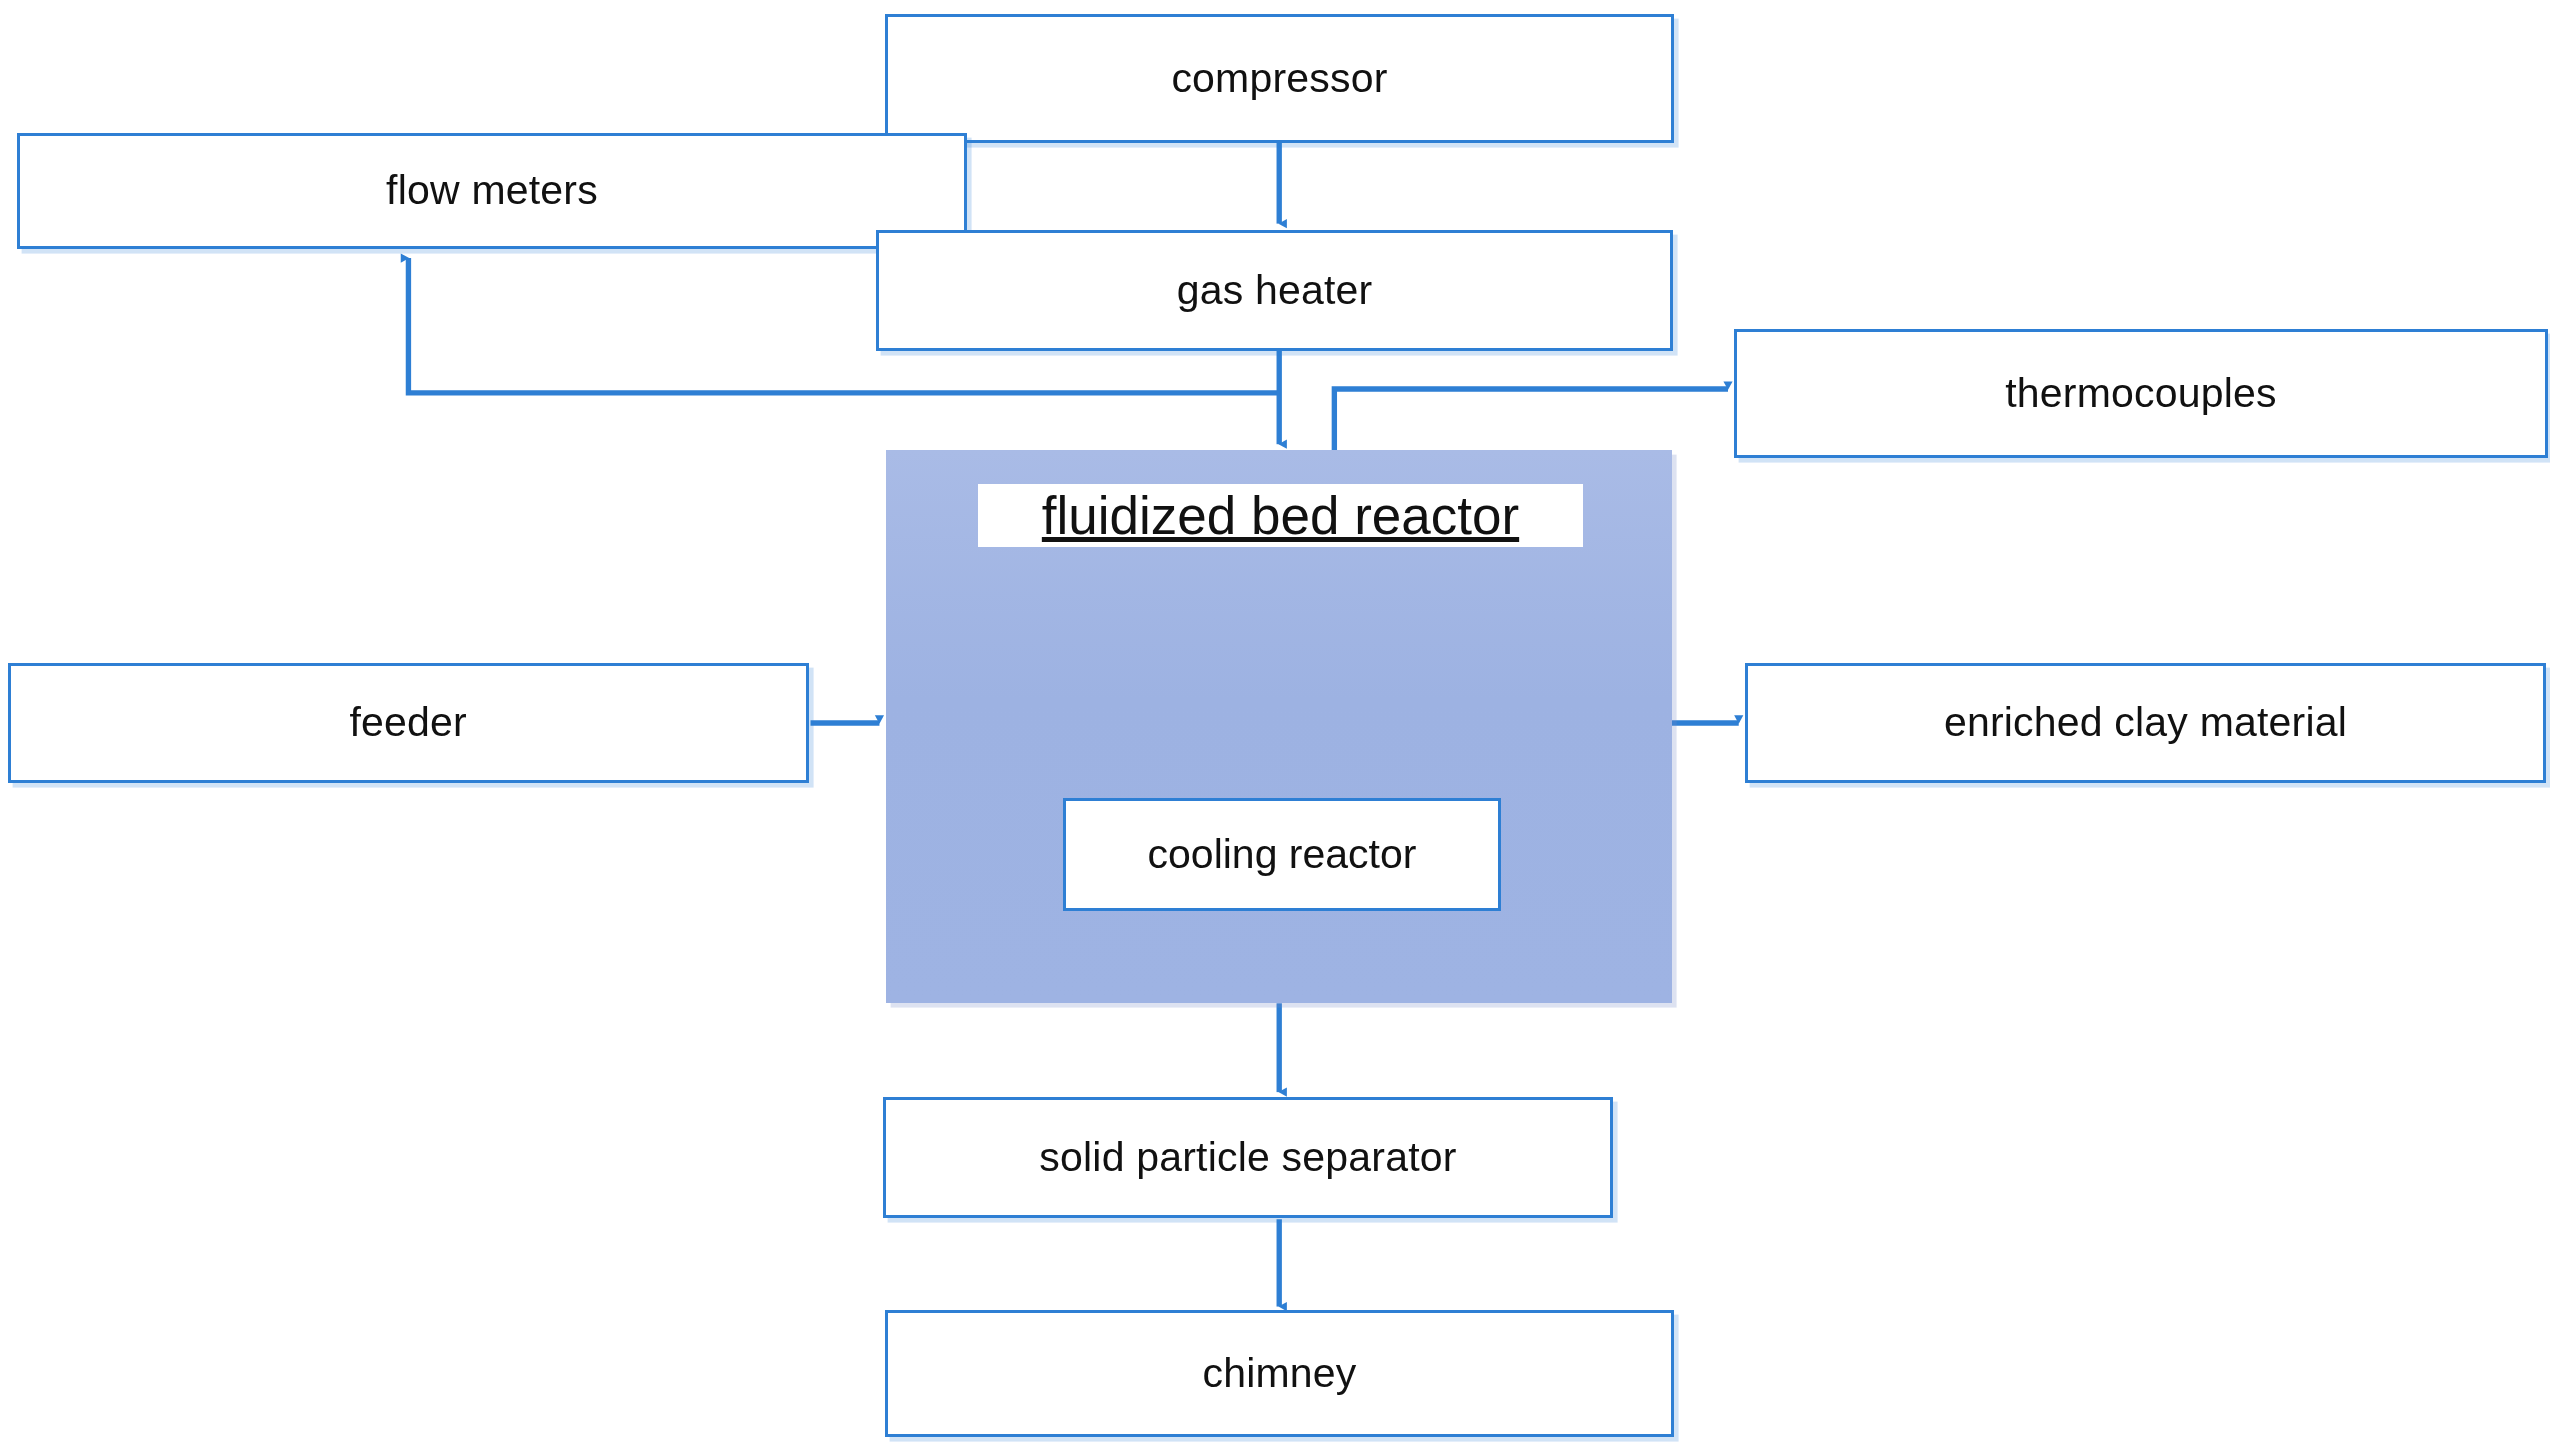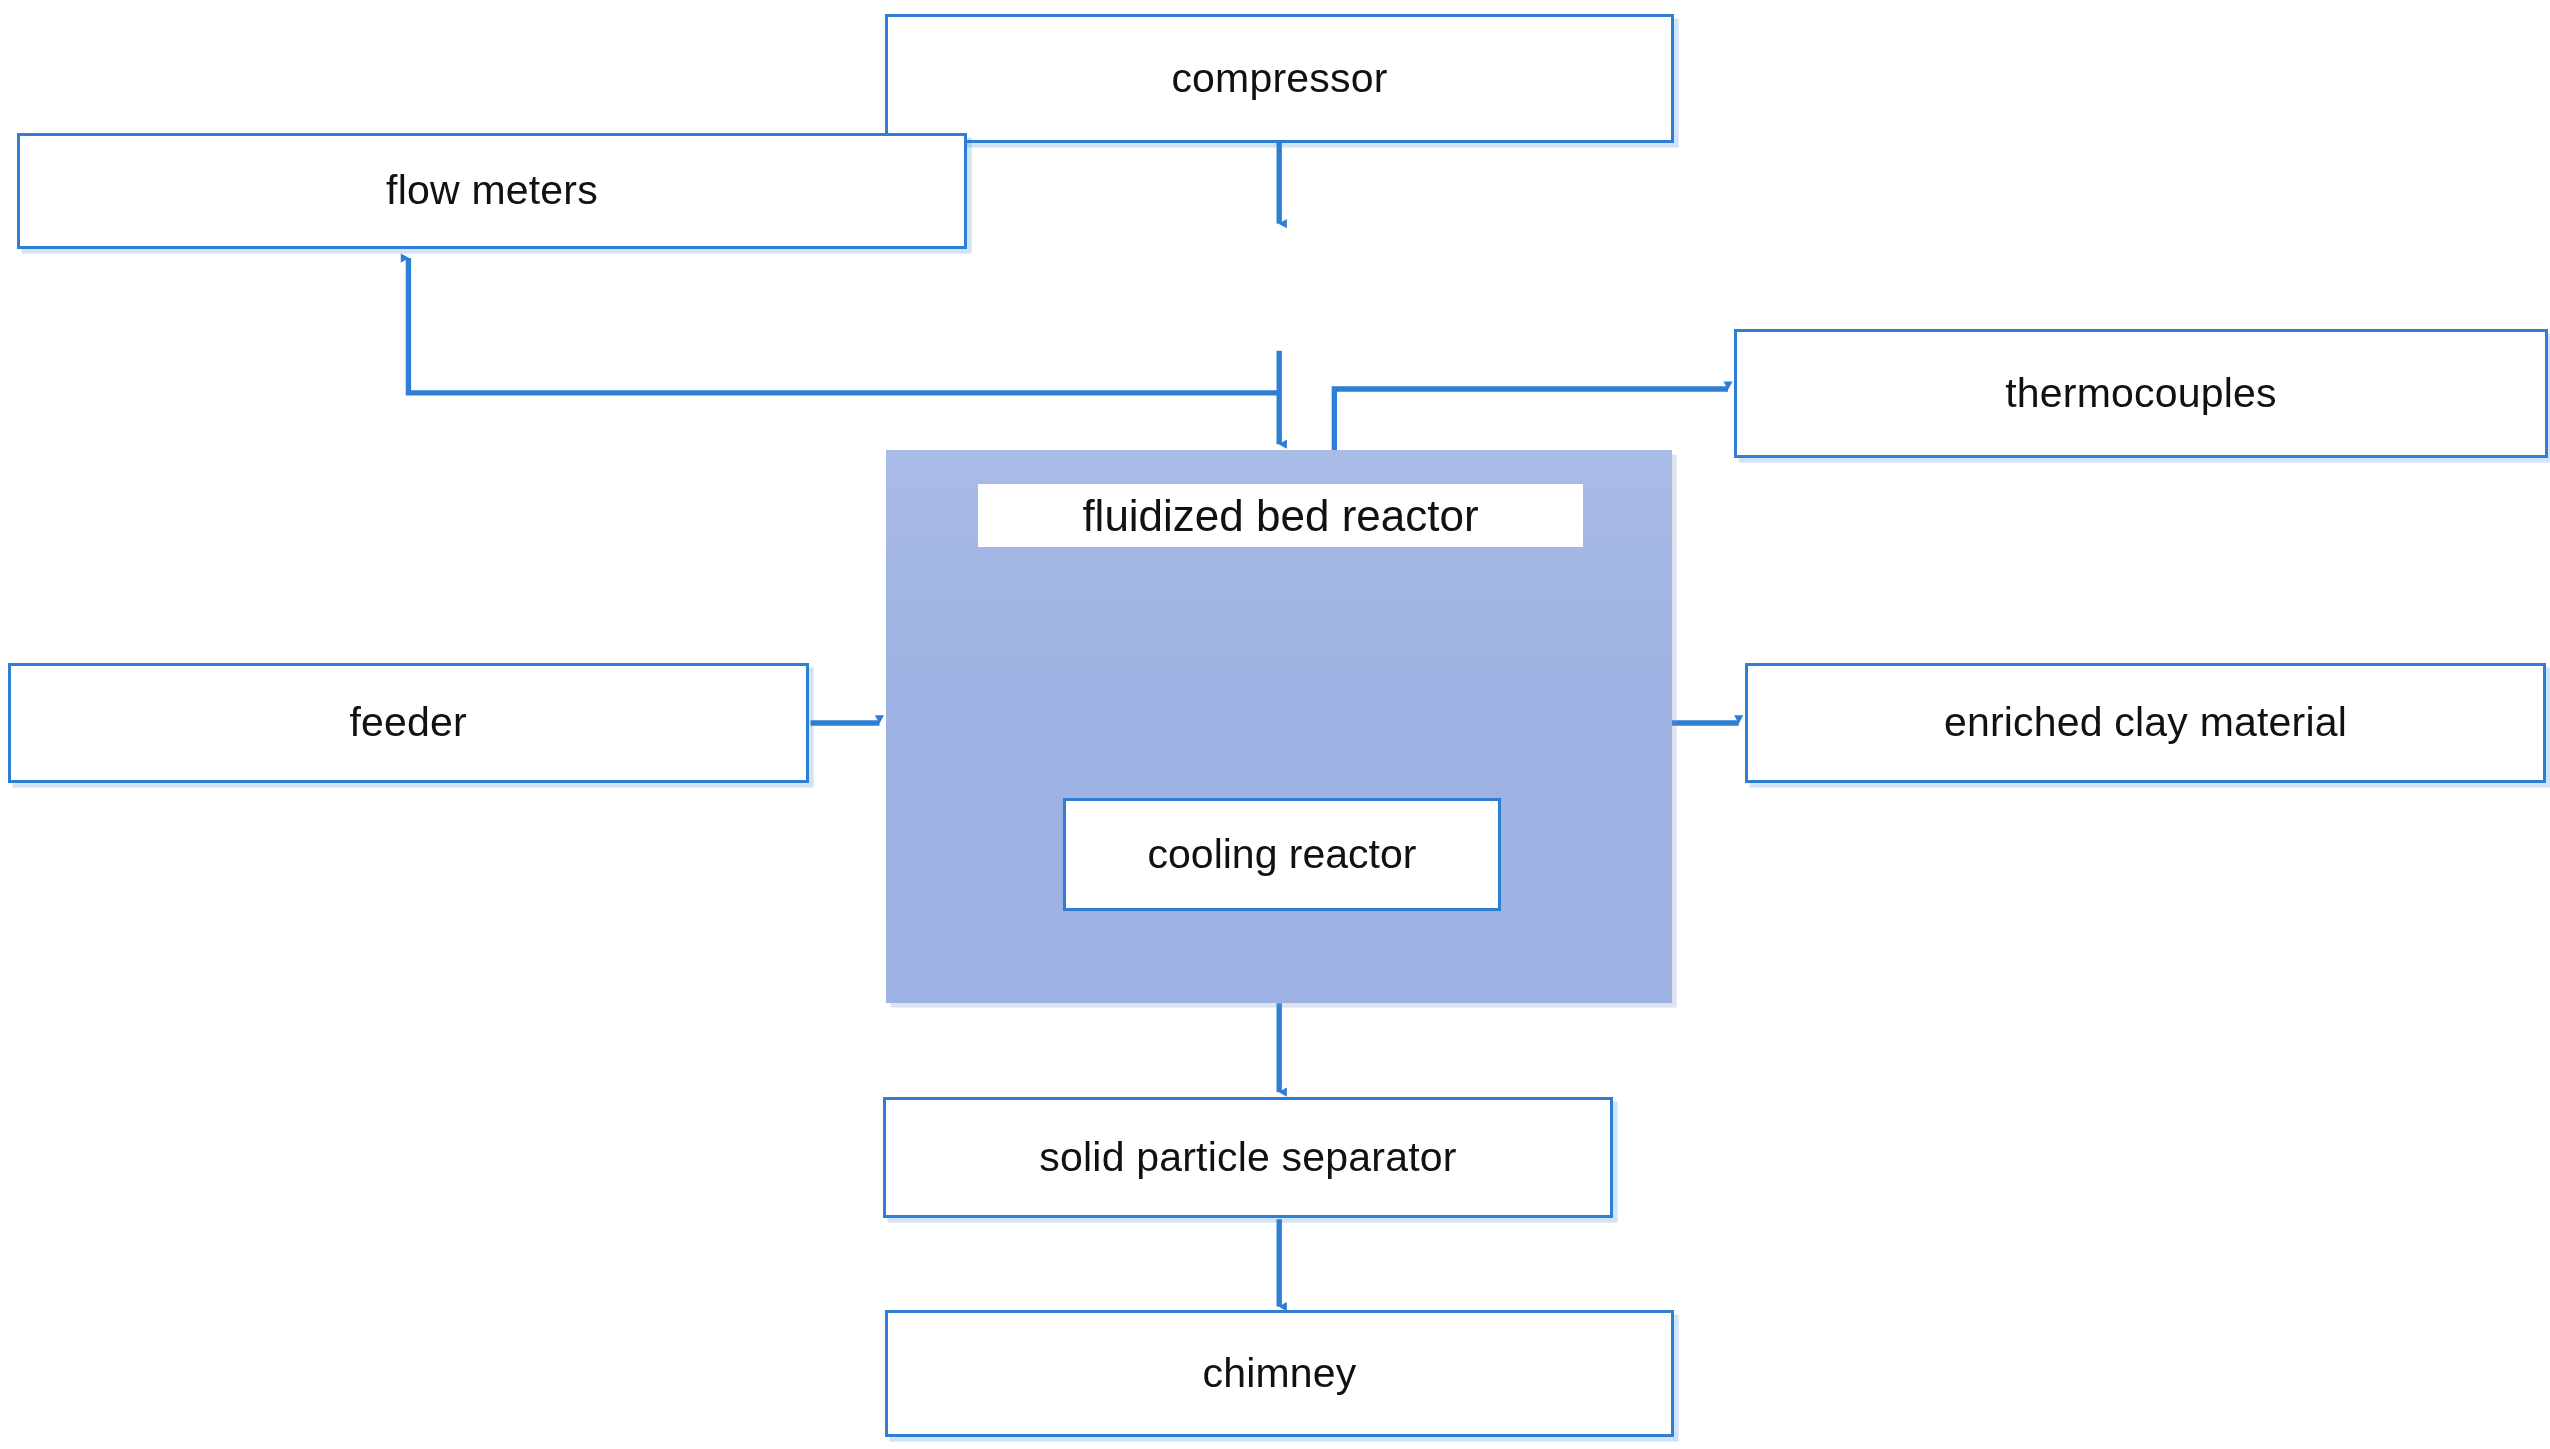--- a/index.html
+++ b/index.html
@@ -45,23 +45,24 @@
     box-shadow: 4.6px 4.6px 0 rgba(120,140,200,0.25);
   }
   #reactor-title {
     position: absolute;
     background: #ffffff;
     display: flex;
     align-items: center;
     justify-content: center;
   }
   #reactor-title .label {
-    font-size: 44px;
+    font-size: 53px;
     color: #111111;
     white-space: nowrap;
+    text-decoration: underline;
   }
   .inner-node {
     position: absolute;
     box-sizing: border-box;
     background: #ffffff;
     border: 3.8px solid #2E7FD4;
     display: flex;
     align-items: center;
     justify-content: center;
   }
@@ -132,20 +133,23 @@
   </svg>
 
   <div class="node shadowed" id="box-compressor" style="left:885px; top:13.8px; width:789px; height:129px;">
     <span class="label">compressor</span>
   </div>
 
   <div class="node shadowed" id="box-flow-meters" style="left:17px; top:133px; width:950px; height:116px;">
     <span class="label">flow meters</span>
   </div>
 
+  <div class="node shadowed" id="box-gas-heater" style="left:876px; top:230px; width:797px; height:121px;">
+    <span class="label">gas heater</span>
+  </div>
 
   <div class="node shadowed" id="box-thermocouples" style="left:1734px; top:329px; width:814px; height:129px;">
     <span class="label">thermocouples</span>
   </div>
 
   <div class="node shadowed" id="box-feeder" style="left:7.7px; top:663px; width:801px; height:120px;">
     <span class="label">feeder</span>
   </div>
 
   <div class="node shadowed" id="box-enriched-clay" style="left:1745px; top:663px; width:801px; height:120px;">

